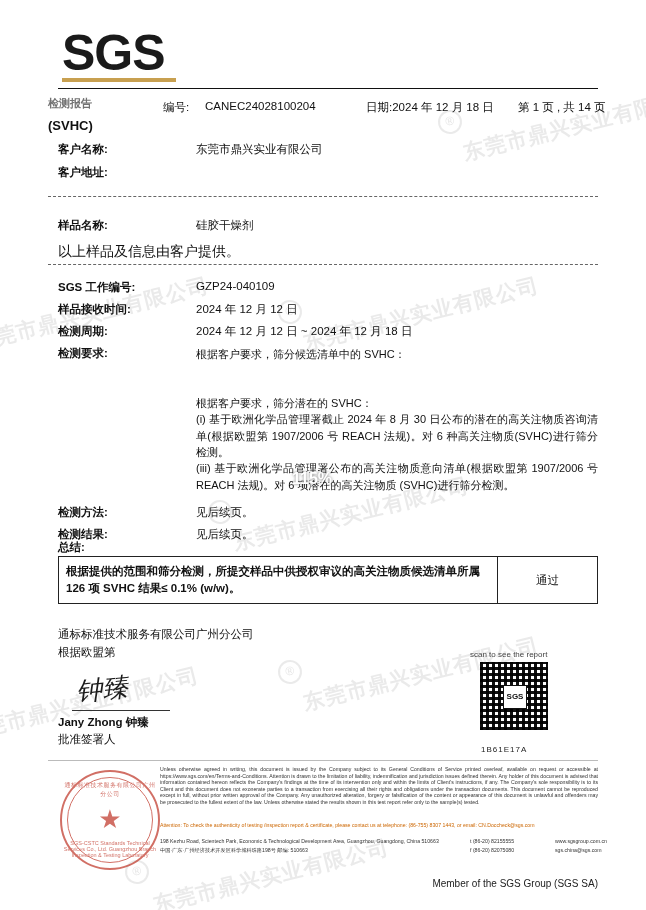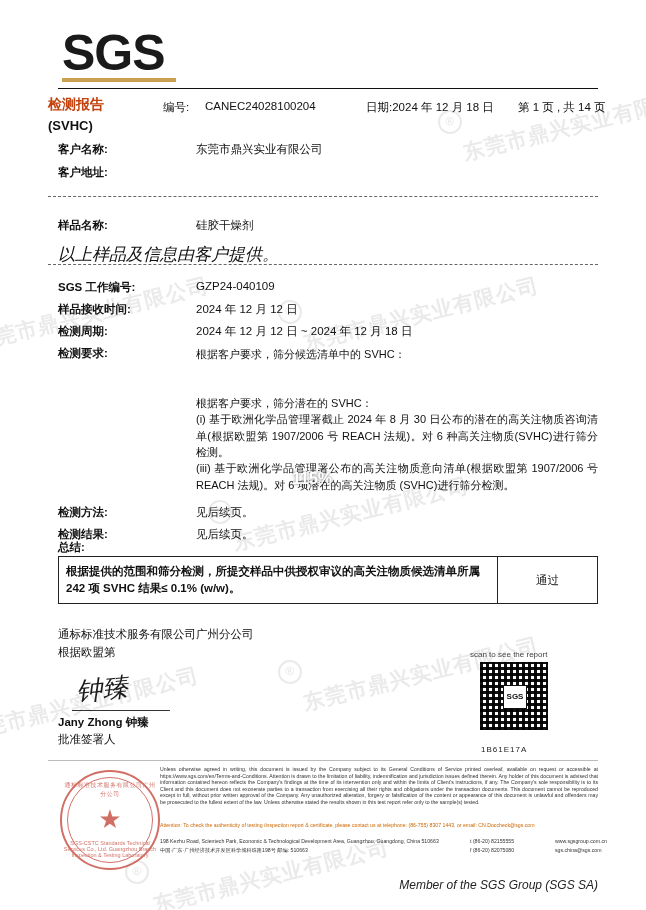--- a/index.html
+++ b/index.html
@@ -64,23 +64,23 @@
     left: 58px;
     right: 48px;
     top: 88px;
     height: 1px;
     background: #111;
   }
   .title-cn {
     position: absolute;
     left: 48px;
     top: 96px;
-    font-size: 14px;
-    font-weight: bold;
-    color: #c2410c;
+    font-size: 11px;
+    font-weight: bold;
+    color: #737373;
   }
   .title-sub {
     position: absolute;
     left: 48px;
     top: 118px;
     font-size: 13px;
     font-weight: bold;
     color: #111;
   }
   .hdr-no-label {
@@ -132,23 +132,22 @@
     left: 196px;
     right: 48px;
     font-size: 11px;
     color: #111;
     line-height: 16.5px;
     text-align: justify;
   }
   .note {
     position: absolute;
     left: 58px;
-    font-size: 17px;
-    color: #111;
-    font-style: italic;
+    font-size: 14px;
+    color: #111;
   }
   .dashed {
     position: absolute;
     left: 48px;
     right: 48px;
     border-top: 1px dashed #666;
     height: 0;
   }
   
   .concl-box {
@@ -321,23 +320,22 @@
     left: 470px;
     top: 830px;
     font-size: 5.2px;
     line-height: 7.5px;
     color: #333;
   }
   .member {
     position: absolute;
     right: 48px;
     top: 878px;
-    font-size: 12px;
+    font-size: 10px;
     color: #222;
-    font-style: italic;
   }
   
   .stamp {
     position: absolute;
     left: 60px;
     top: 770px;
     width: 96px;
     height: 96px;
     border-radius: 50%;
     border: 2px solid #c0392b;
@@ -437,21 +435,21 @@
   <div class="val" style="top:505px;">见后续页。</div>
 
   <div class="lbl" style="top:527px;">检测结果:</div>
   <div class="val" style="top:527px;">见后续页。</div>
 
   <div class="zoom-badge">115%</div>
 
   <div class="lbl" style="top:540px;">总结:</div>
   <div class="concl-box"></div>
   <div class="concl-sep"></div>
-  <div class="concl-text">根据提供的范围和筛分检测，所提交样品中供授权审议的高关注物质候选清单所属 242 项 SVHC 结果≤ 0.1% (w/w)。</div>
+  <div class="concl-text">根据提供的范围和筛分检测，所提交样品中供授权审议的高关注物质候选清单所属 126 项 SVHC 结果≤ 0.1% (w/w)。</div>
   <div class="concl-pass">通过</div>
 
   <div class="sig-org">通标标准技术服务有限公司广州分公司</div>
   <div class="sig-auth">根据欧盟第</div>
   <div class="sig-script">钟臻</div>
   <div class="sig-underline"></div>
   <div class="sig-name">Jany Zhong 钟臻</div>
   <div class="sig-role">批准签署人</div>
 
   <div class="qr-caption">scan to see the report</div>

